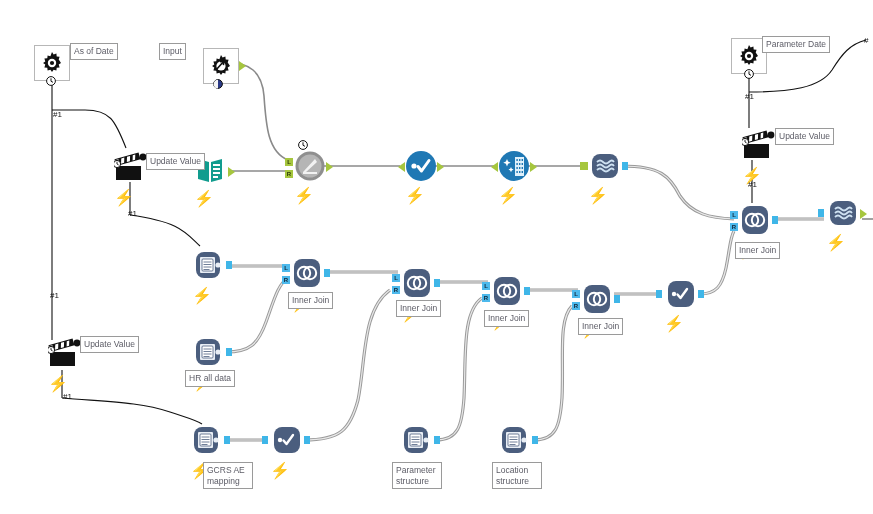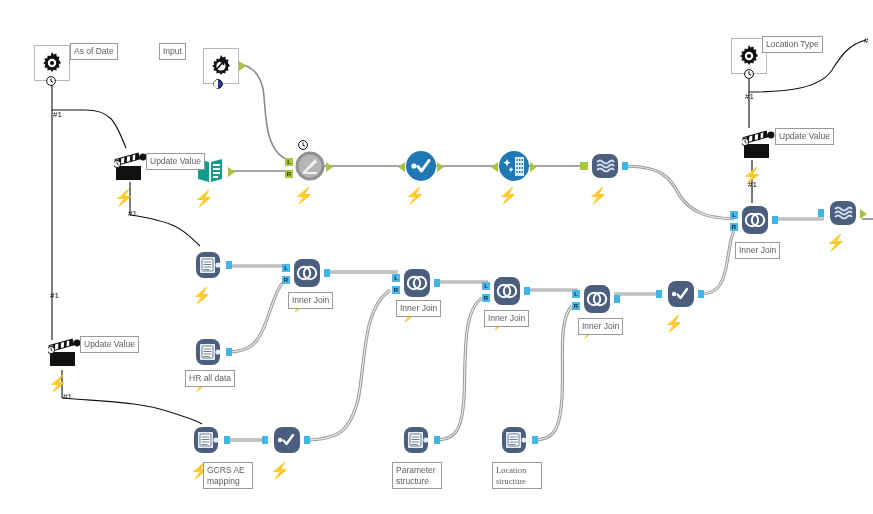--- a/index.html
+++ b/index.html
@@ -472,30 +472,30 @@
           <path d="M11.5 14h8M11.5 16.5h8M11.5 19h8M11.5 21.5h6"></path>
         </g>
       <circle cx="26" cy="17" r="2.6" fill="#e9eef5"></circle>
     </svg>
     <div class="port" style="left:34px;top:13px;"></div>
     <div class="badge" style="left:13px;top:-10px;transform:none;">⚡</div>
   </div>
 
   <div class="label" style="left:70px;top:43px;">As of Date</div>
   <div class="label" style="left:159px;top:43px;">Input</div>
-  <div class="label" style="left:762px;top:36px;">Location Type</div>
+  <div class="label" style="left:762px;top:36px;">Parameter Date</div>
   <div class="label" style="left:146px;top:153px;">Update Value</div>
   <div class="label" style="left:775px;top:128px;">Update Value</div>
   <div class="label" style="left:80px;top:336px;">Update Value</div>
   <div class="label" style="left:185px;top:370px;">HR all data</div>
   <div class="label" style="left:185px;top:462px;width:42px;margin-left:18px;">GCRS AE
 mapping</div>
   <div class="label" style="left:392px;top:462px;width:42px;">Parameter
 structure</div>
-  <div class="label" style="left:492px;top:462px;width:42px;font-family:Liberation Serif, serif;">Location
+  <div class="label" style="left:492px;top:462px;width:42px;">Location
 structure</div>
   <div class="label" style="left:288px;top:292px;">Inner Join</div>
   <div class="label" style="left:396px;top:300px;">Inner Join</div>
   <div class="label" style="left:484px;top:310px;">Inner Join</div>
   <div class="label" style="left:578px;top:318px;">Inner Join</div>
   <div class="label" style="left:735px;top:242px;">Inner Join</div>
 
   <div class="conncount" style="left:53px;top:110px;">#1</div>
   <div class="conncount" style="left:128px;top:209px;">#1</div>
   <div class="conncount" style="left:50px;top:291px;">#1</div>

